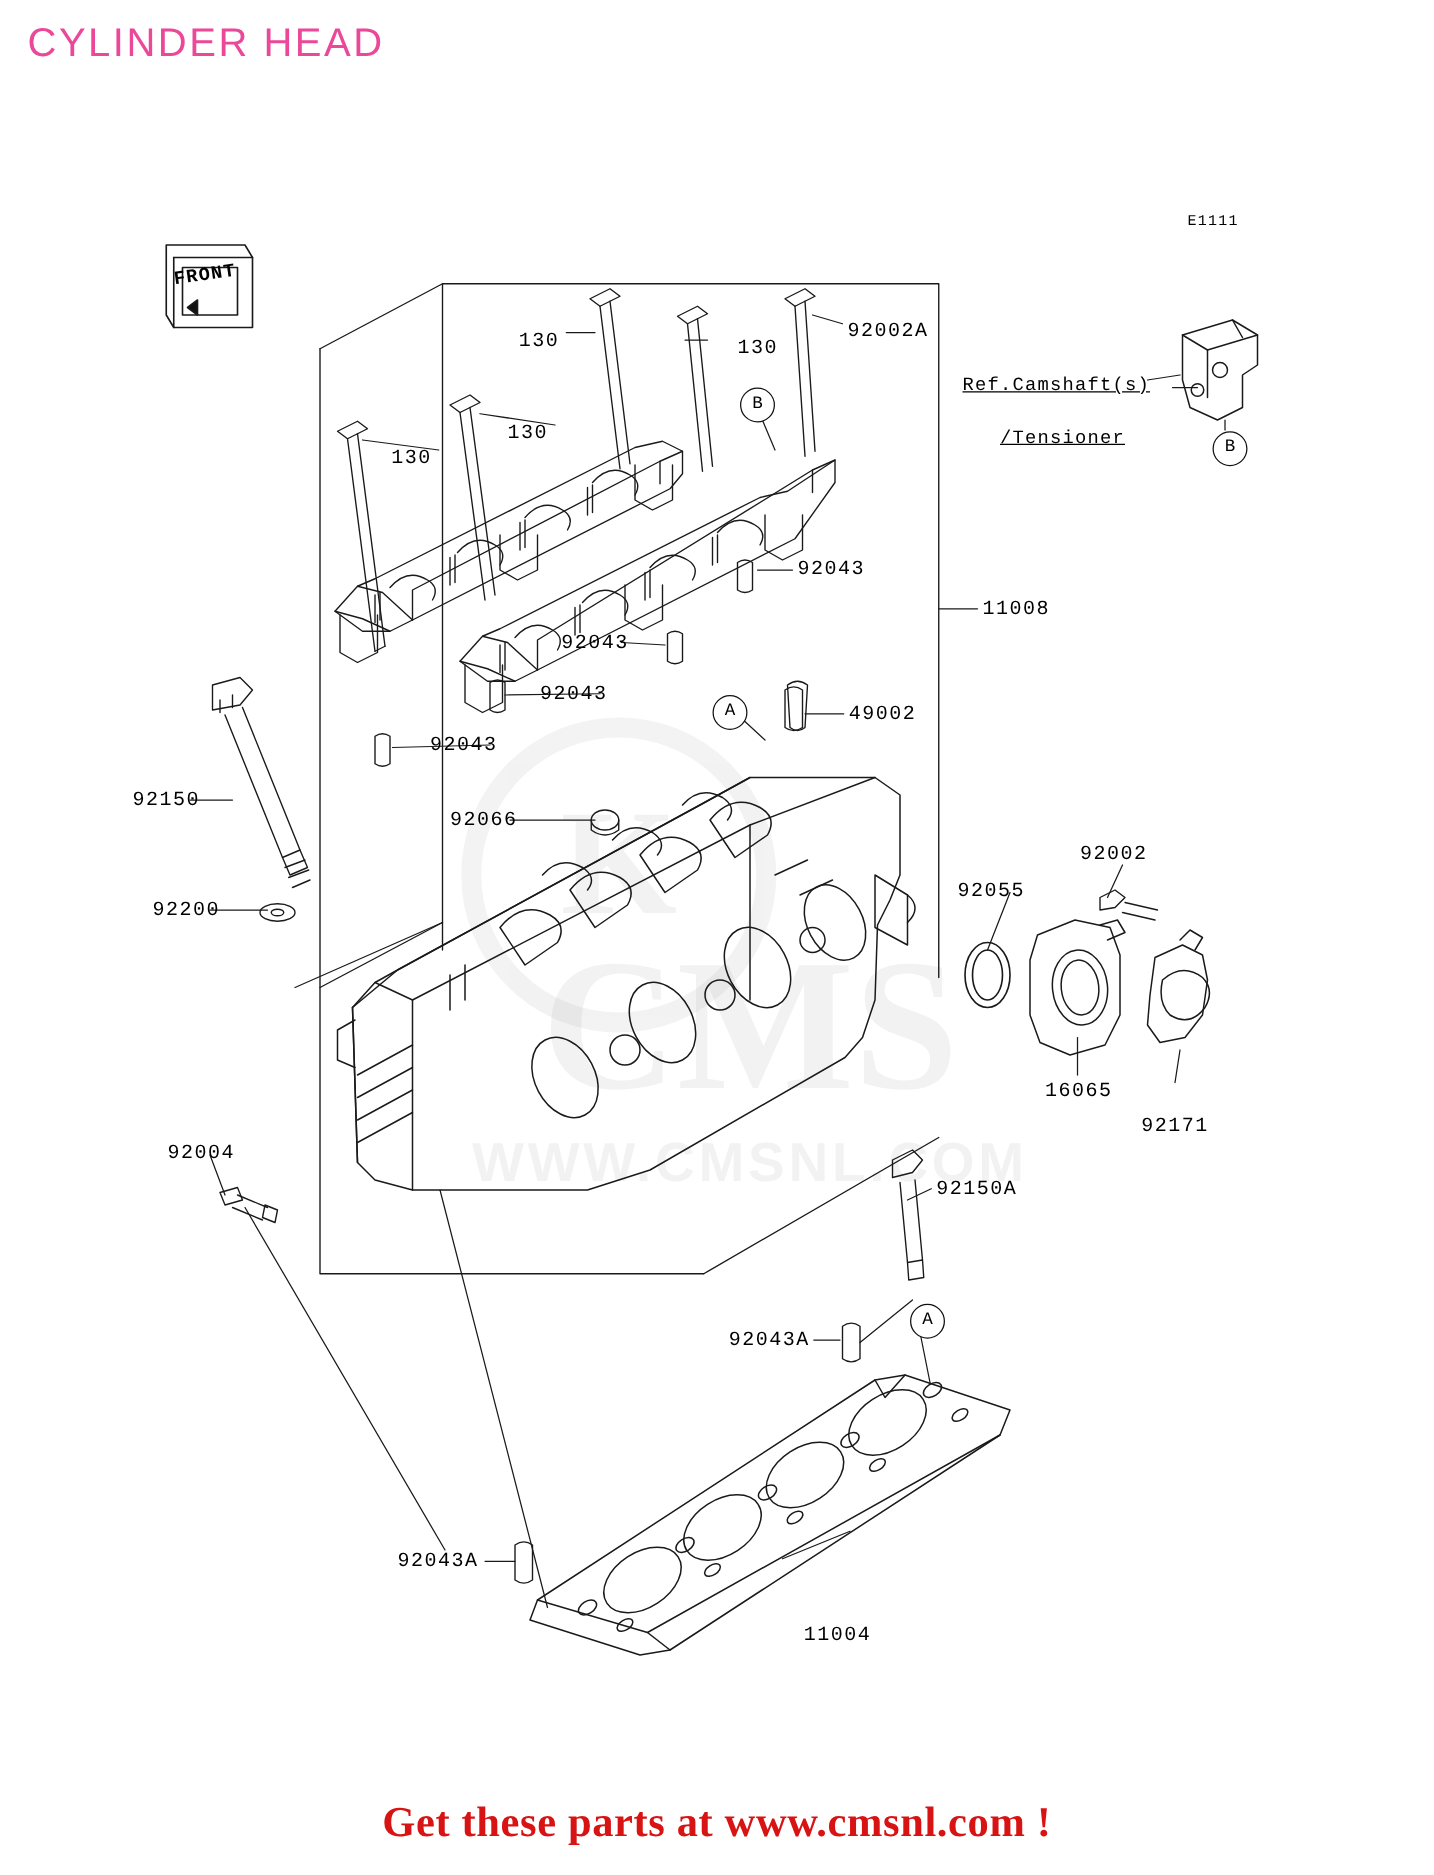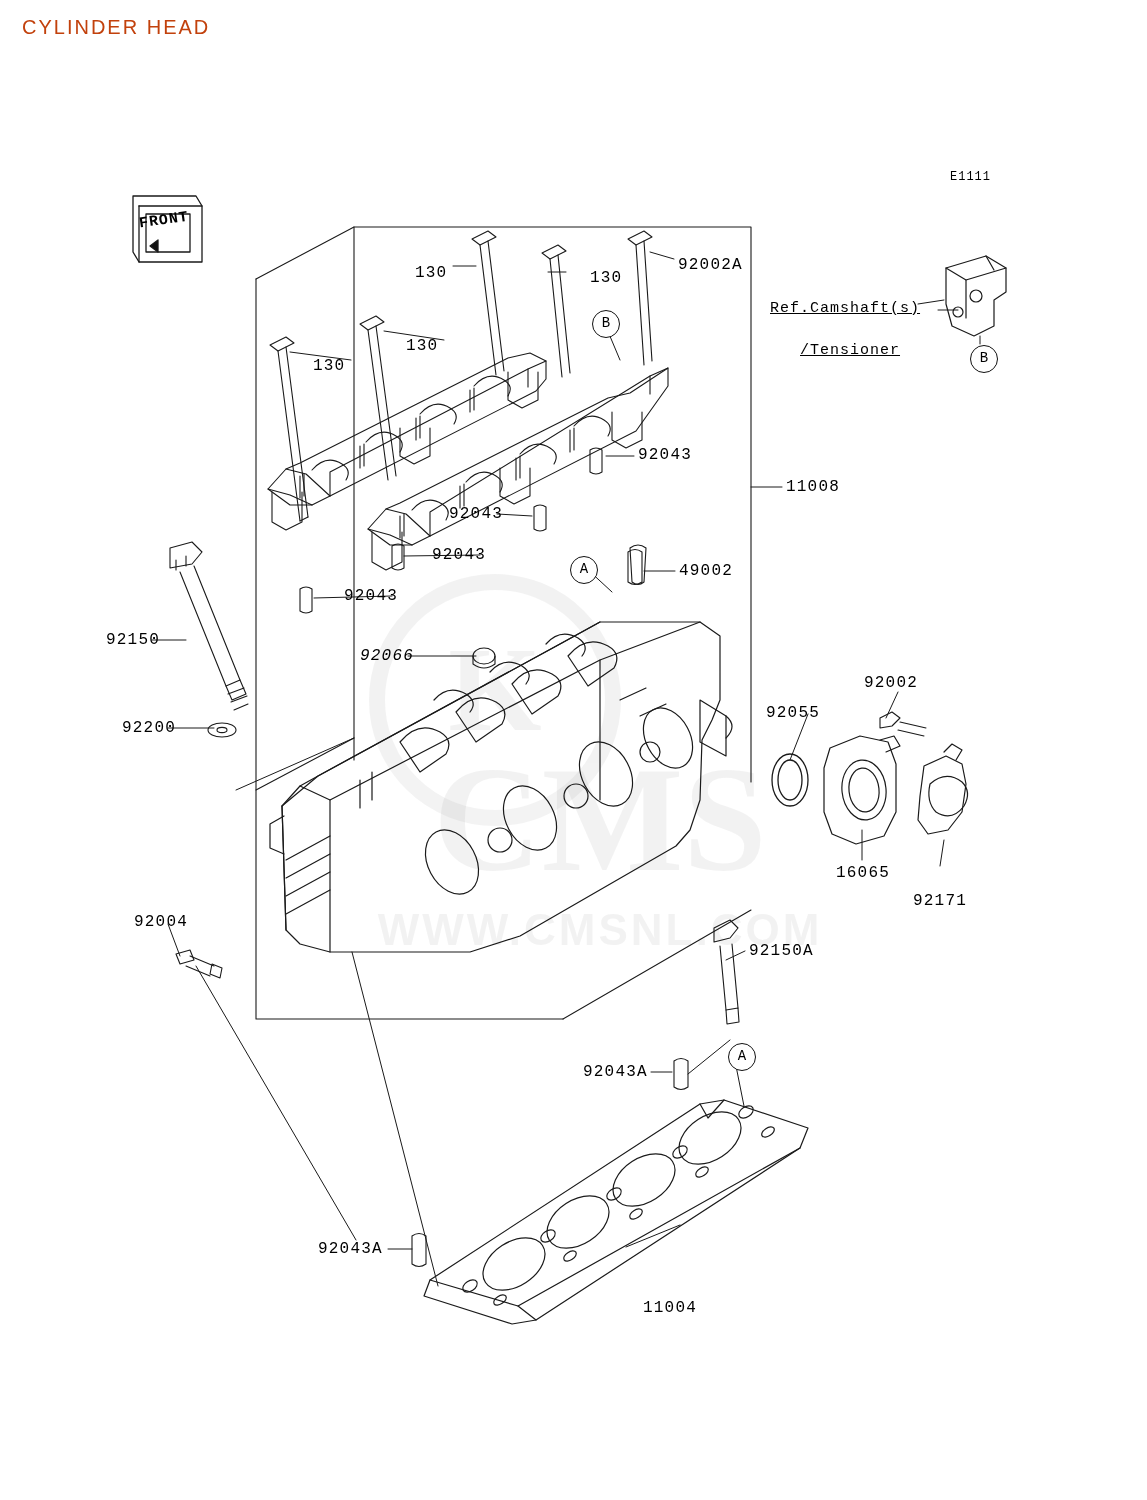--- a/index.html
+++ b/index.html
@@ -16,23 +16,23 @@
     overflow: hidden;
   }
   #page {
     position: absolute;
     inset: 0;
   }
   .title {
     position: absolute;
     left: 22px;
     top: 16px;
-    font-size: 20px;
+    font-size: 32px;
     letter-spacing: 2px;
-    color: #c2410c;
+    color: #ec4899;
     font-family: "Liberation Sans", sans-serif;
     white-space: nowrap;
     text-align: center;
   }
   .footer {
     position: absolute;
     left: 0;
     right: 0;
     top: 1440px;
     text-align: center;
@@ -411,25 +411,26 @@
   <div class="lbl" style="left:678px; top:256px;">92002A</div>
   <div class="lbl" style="left:406px; top:337px;">130</div>
   <div class="lbl" style="left:313px; top:357px;">130</div>
   <div class="lbl" style="left:638px; top:446px;">92043</div>
   <div class="lbl" style="left:786px; top:478px;">11008</div>
   <div class="lbl" style="left:449px; top:505px;">92043</div>
   <div class="lbl" style="left:432px; top:546px;">92043</div>
   <div class="lbl" style="left:679px; top:562px;">49002</div>
   <div class="lbl" style="left:344px; top:587px;">92043</div>
   <div class="lbl" style="left:106px; top:631px;">92150</div>
-  <div class="lbl" style="left:360px; top:647px;font-style:italic;">92066</div>
+  <div class="lbl" style="left:360px; top:647px;">92066</div>
   <div class="lbl" style="left:864px; top:674px;">92002</div>
   <div class="lbl" style="left:766px; top:704px;">92055</div>
   <div class="lbl" style="left:122px; top:719px;">92200</div>
   <div class="lbl" style="left:836px; top:864px;">16065</div>
   <div class="lbl" style="left:913px; top:872px;margin-top:20px;">92171</div>
   <div class="lbl" style="left:134px; top:913px;">92004</div>
   <div class="lbl" style="left:749px; top:942px;">92150A</div>
   <div class="lbl" style="left:583px; top:1063px;">92043A</div>
   <div class="lbl" style="left:318px; top:1240px;">92043A</div>
   <div class="lbl" style="left:630px; top:1299px;margin-left:13px;">11004</div>
 
+  <div class="footer">Get these parts at www.cmsnl.com !</div>
 </div>
 
 </body></html>

